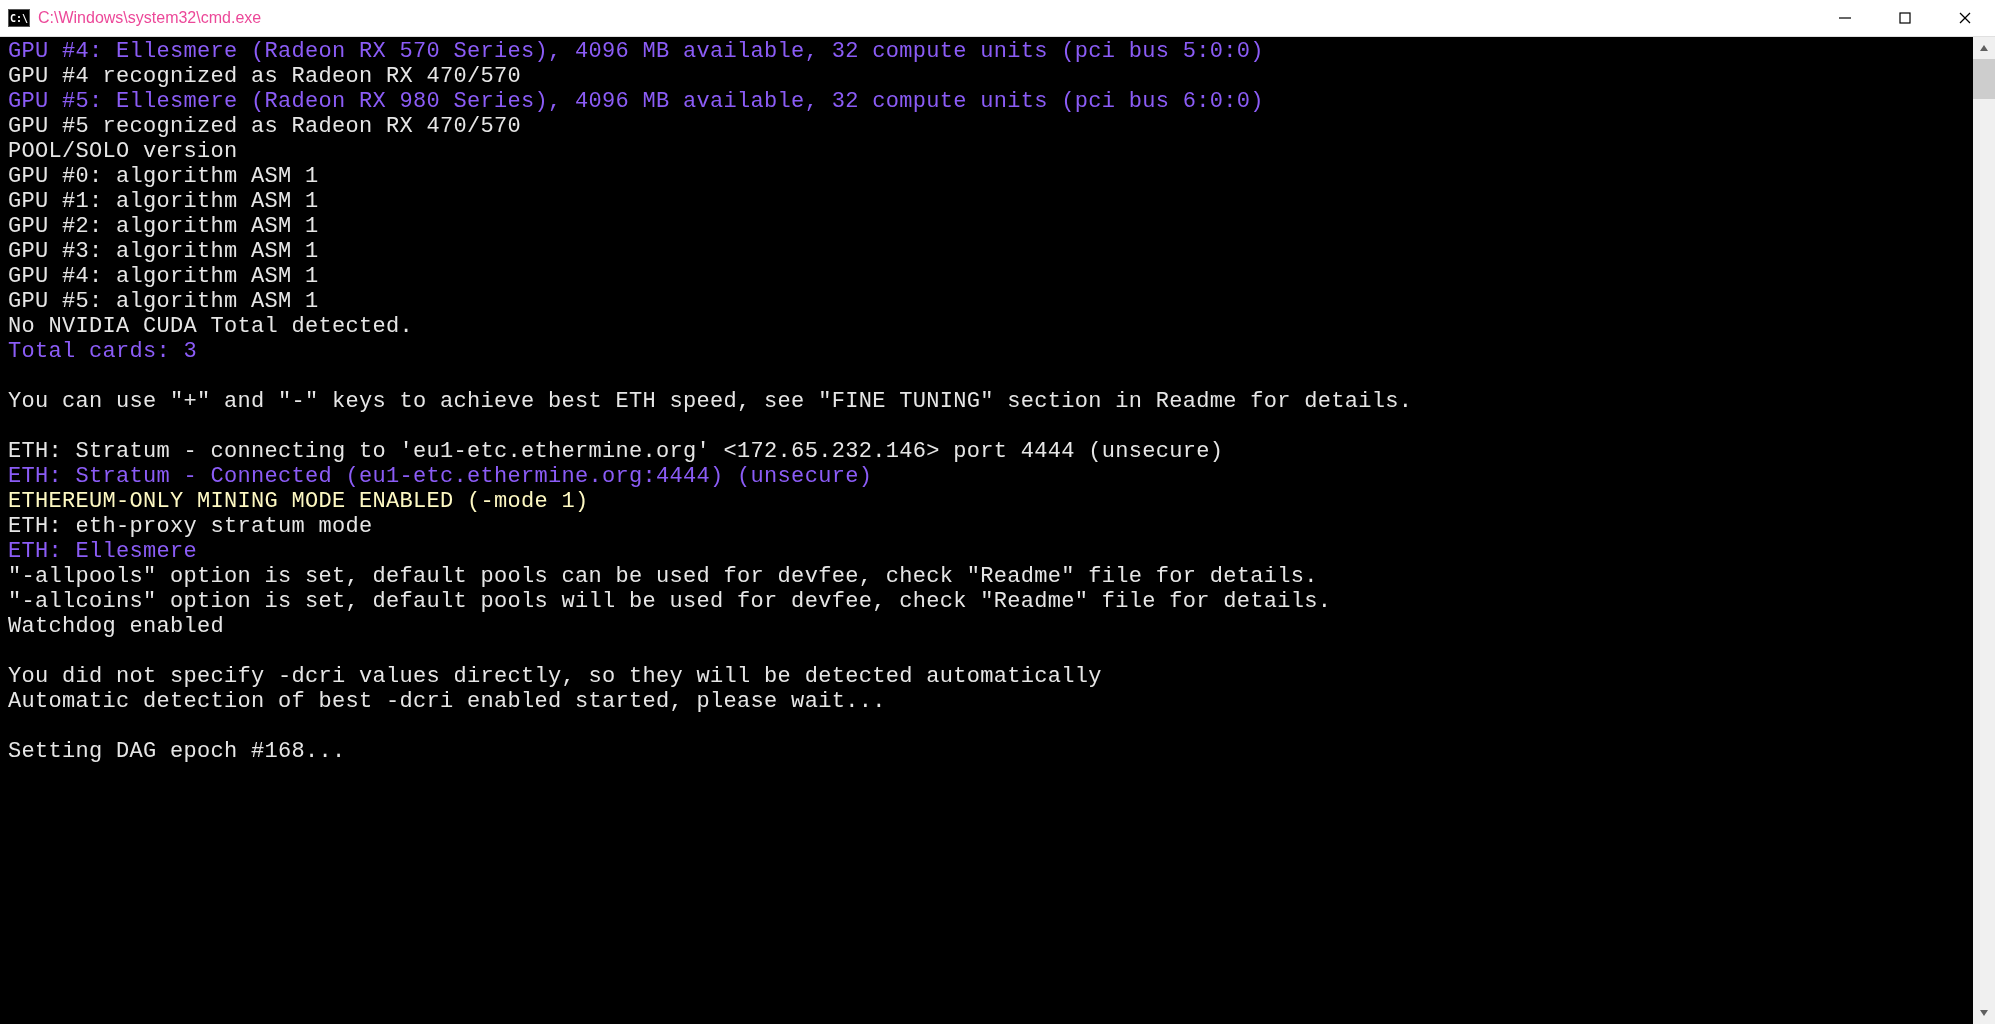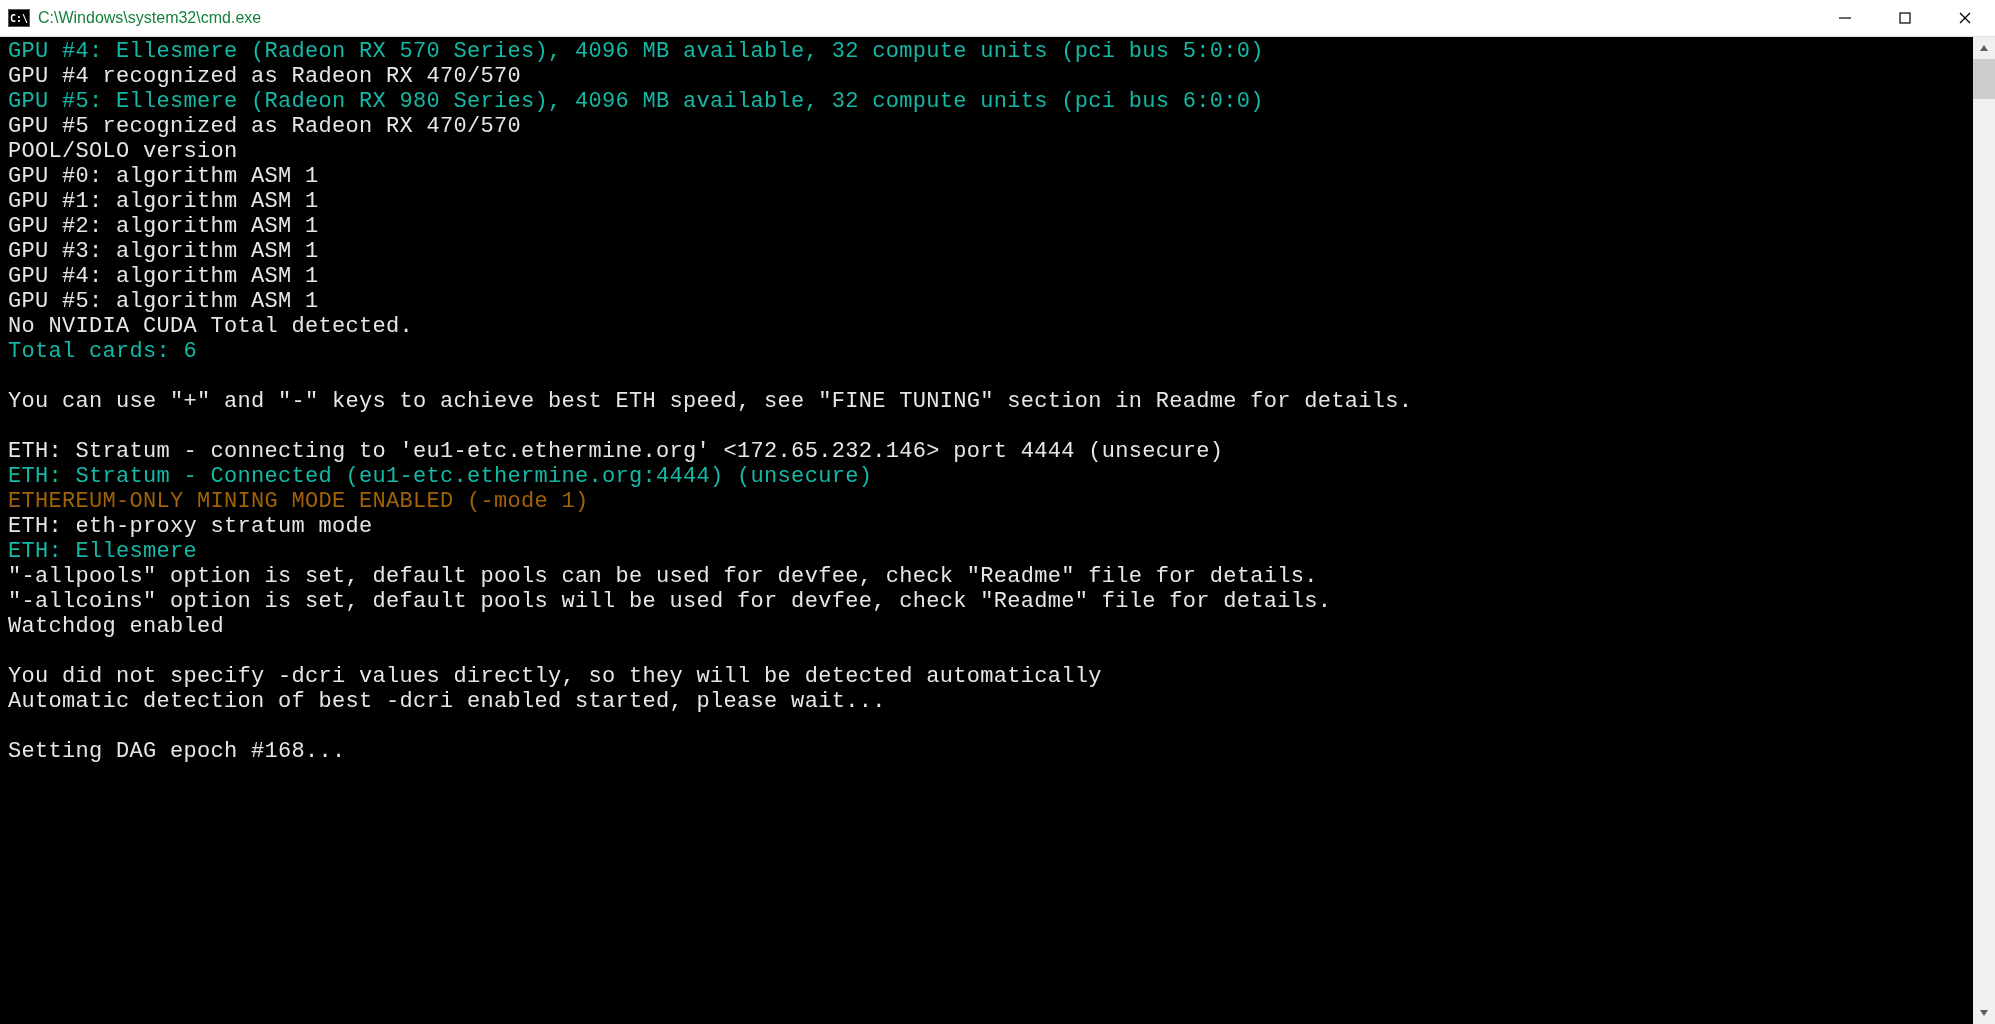--- a/index.html
+++ b/index.html
@@ -1,27 +1,27 @@
 <!DOCTYPE html>
 <html><head>
 <meta charset="utf-8">
 <style>
   * { margin: 0; padding: 0; box-sizing: border-box; }
   html, body { width: 1995px; height: 1024px; font-family: 'Segoe UI', Tahoma, sans-serif; background: #000; overflow: hidden; }
   .window { width: 100%; height: 100%; display: flex; flex-direction: column; }
   .titlebar { background: #ffffff; height: 37px; display: flex; align-items: center; padding-left: 8px; border-bottom: 1px solid #e0e0e0; }
   .titlebar-icon { width: 22px; height: 18px; background: #000; color: #fff; font-family: 'Consolas', monospace; font-size: 10px; font-weight: bold; display: flex; align-items: center; justify-content: center; margin-right: 8px; border: 1px solid #555; }
-  .titlebar-title { font-size: 16px; color: #15803d; flex: 1; }
+  .titlebar-title { font-size: 16px; color: #ec4899; flex: 1; }
   .titlebar-buttons { display: flex; height: 100%; }
   .titlebar-btn { width: 60px; height: 100%; display: flex; align-items: center; justify-content: center; background: transparent; border: none; cursor: pointer; }
   .titlebar-btn svg { width: 14px; height: 14px; stroke: #000; stroke-width: 1.2; fill: none; }
   .content-area { flex: 1; display: flex; background: #000; position: relative; }
   .terminal { flex: 1; background: #000; padding: 2px 8px; font-family: 'Consolas', 'Courier New', monospace; font-size: 22px; line-height: 25px; color: #e6e6e6; white-space: pre; overflow: hidden; letter-spacing: 0.3px; }
-  .terminal .green { color: #14b8a6; }
-  .terminal .cyan { color: #a16207; }
+  .terminal .green { color: #8b5cf6; }
+  .terminal .cyan { color: #fef9c3; }
   .scrollbar { width: 22px; background: #f0f0f0; display: flex; flex-direction: column; }
   .scroll-arrow { height: 22px; display: flex; align-items: center; justify-content: center; background: #f0f0f0; cursor: pointer; }
   .scroll-arrow svg { width: 10px; height: 10px; fill: #606060; }
   .scroll-track { flex: 1; background: #f0f0f0; position: relative; }
   .scroll-thumb { position: absolute; top: 0; left: 0; right: 0; height: 40px; background: #cdcdcd; }
 </style>
 </head>
 <body>
 
 <div class="window">
@@ -54,21 +54,21 @@
 <span class="green">GPU #5: Ellesmere (Radeon RX 980 Series), 4096 MB available, 32 compute units (pci bus 6:0:0)</span>
 <span class="white">GPU #5 recognized as Radeon RX 470/570</span>
 <span class="white">POOL/SOLO version</span>
 <span class="white">GPU #0: algorithm ASM 1</span>
 <span class="white">GPU #1: algorithm ASM 1</span>
 <span class="white">GPU #2: algorithm ASM 1</span>
 <span class="white">GPU #3: algorithm ASM 1</span>
 <span class="white">GPU #4: algorithm ASM 1</span>
 <span class="white">GPU #5: algorithm ASM 1</span>
 <span class="white">No NVIDIA CUDA Total detected.</span>
-<span class="green">Total cards: 6</span>
+<span class="green">Total cards: 3</span>
 <span class="white"></span>
 <span class="white">You can use "+" and "-" keys to achieve best ETH speed, see "FINE TUNING" section in Readme for details.</span>
 <span class="white"></span>
 <span class="white">ETH: Stratum - connecting to 'eu1-etc.ethermine.org' &lt;172.65.232.146&gt; port 4444 (unsecure)</span>
 <span class="green">ETH: Stratum - Connected (eu1-etc.ethermine.org:4444) (unsecure)</span>
 <span class="cyan">ETHEREUM-ONLY MINING MODE ENABLED (-mode 1)</span>
 <span class="white">ETH: eth-proxy stratum mode</span>
 <span class="green">ETH: Ellesmere</span>
 <span class="white">"-allpools" option is set, default pools can be used for devfee, check "Readme" file for details.</span>
 <span class="white">"-allcoins" option is set, default pools will be used for devfee, check "Readme" file for details.</span>

